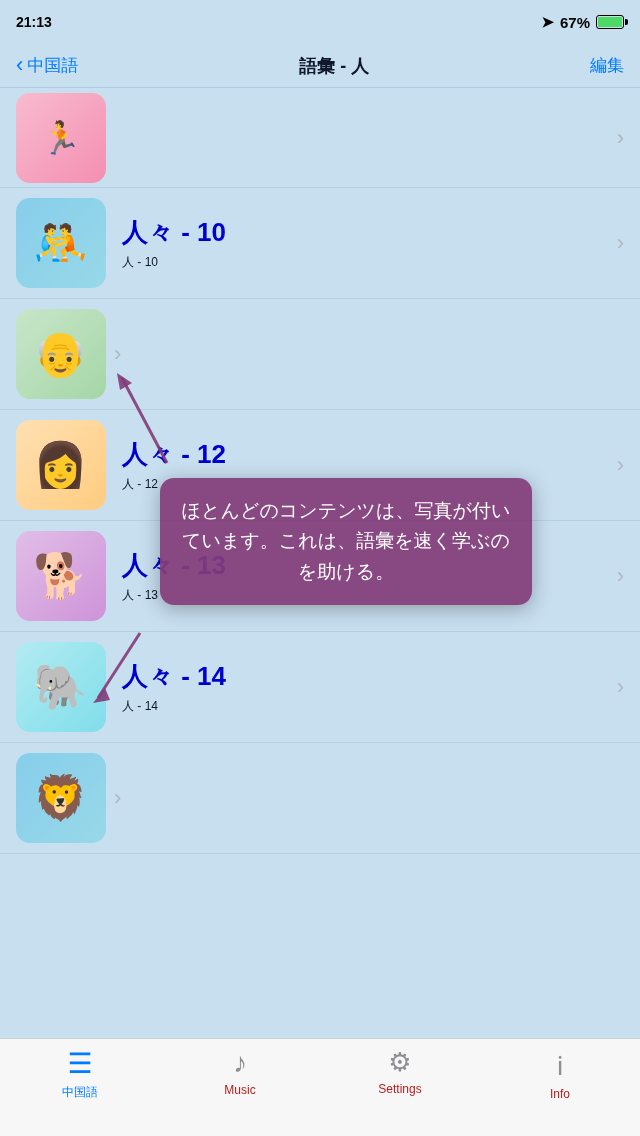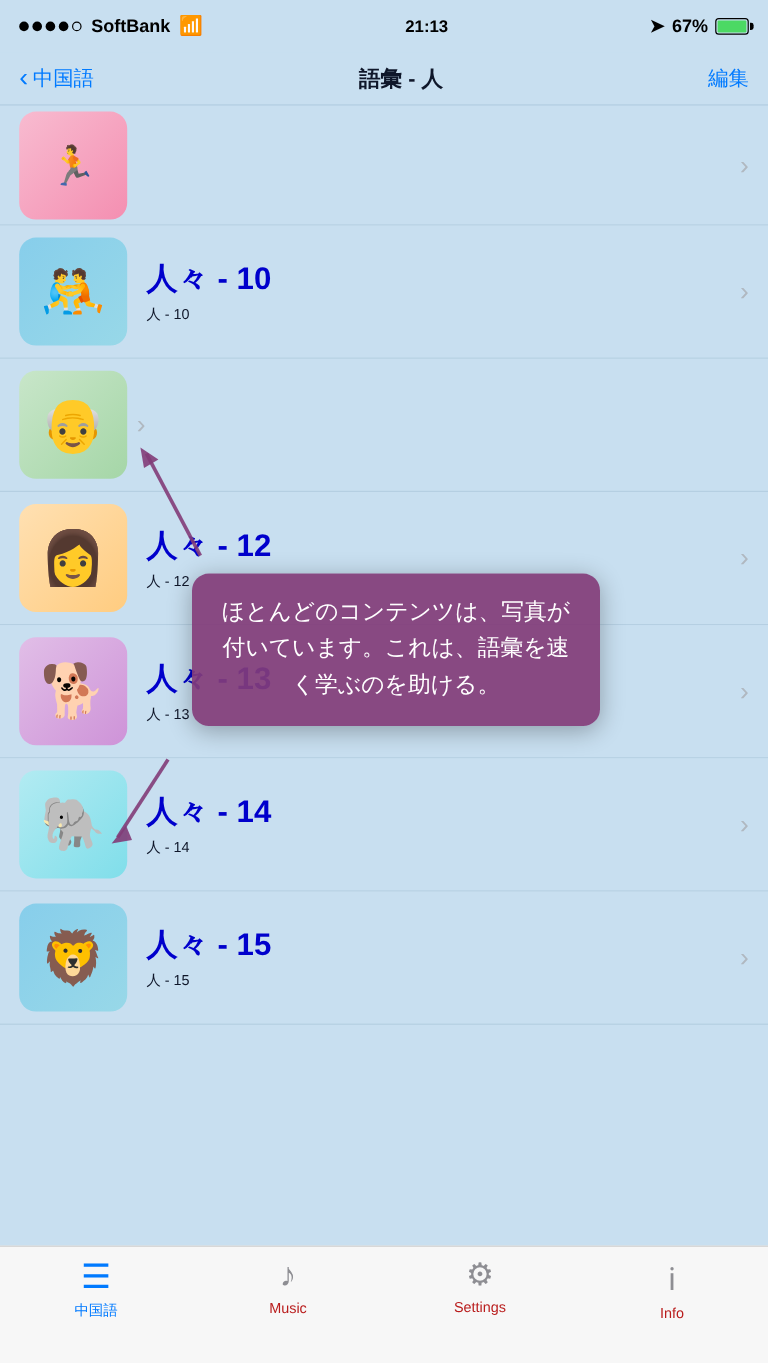--- a/index.html
+++ b/index.html
@@ -132,21 +132,21 @@
     .list-item-partial {
       height: 40px;
       overflow: hidden;
     }
 
     
     .tooltip-overlay {
       position: absolute;
       top: 390px;
       left: 160px;
-      width: 340px;
+      width: 372px;
       background: rgba(130, 60, 120, 0.92);
       border-radius: 14px;
       padding: 18px 20px;
       color: #fff;
       font-size: 19px;
       line-height: 1.6;
       text-align: center;
       z-index: 100;
       box-shadow: 0 4px 20px rgba(0,0,0,0.3);
     }
@@ -214,31 +214,20 @@
       left: 0;
       right: 0;
       bottom: 98px;
       overflow: hidden;
     }
   </style>
 </head>
 <body>
 
 <div class="status-bar">
-  <div class="status-left">
-    <div class="status-dots">
-      <div class="status-dot"></div>
-      <div class="status-dot"></div>
-      <div class="status-dot"></div>
-      <div class="status-dot"></div>
-      <div class="status-dot empty"></div>
-    </div>
-    <span class="status-carrier">SoftBank</span>
-    <span class="status-wifi">📶</span>
-  </div>
   <div class="status-center">21:13</div>
   <div class="status-right">
     <span>➤</span>
     <span>67%</span>
     <div class="battery-container">
       <div class="battery-box">
         <div class="battery-fill"></div>
       </div>
     </div>
   </div>
@@ -311,24 +300,20 @@
       <div class="list-item-title">人々 - 14</div>
       <div class="list-item-sub">人 - 14</div>
     </div>
     <span class="list-item-chevron">›</span>
   </div>
 
   <div class="list-item">
     <div class="list-item-thumb thumb-1">
       <span style="font-size:44px;">🦁</span>
     </div>
-    <div class="list-item-content">
-      <div class="list-item-title">人々 - 15</div>
-      <div class="list-item-sub">人 - 15</div>
-    </div>
     <span class="list-item-chevron">›</span>
   </div>
 
   <svg class="tooltip-arrow-top" viewBox="0 0 60 100" xmlns="http://www.w3.org/2000/svg">
     <line x1="55" y1="95" x2="10" y2="10" stroke="rgba(130,60,120,0.9)" stroke-width="3"></line>
     <polygon points="5,5 20,15 8,22" fill="rgba(130,60,120,0.9)"></polygon>
   </svg>
 
   <div class="tooltip-overlay">
     <span>ほとんどのコンテンツは、写真が付いています。これは、語彙を速く学ぶのを助ける。</span>

